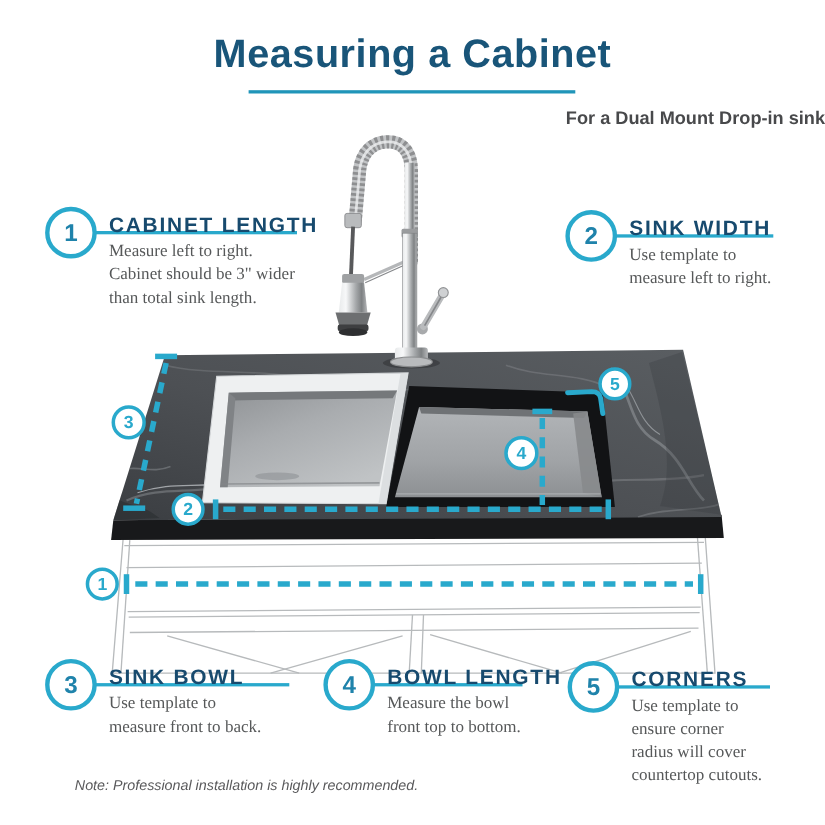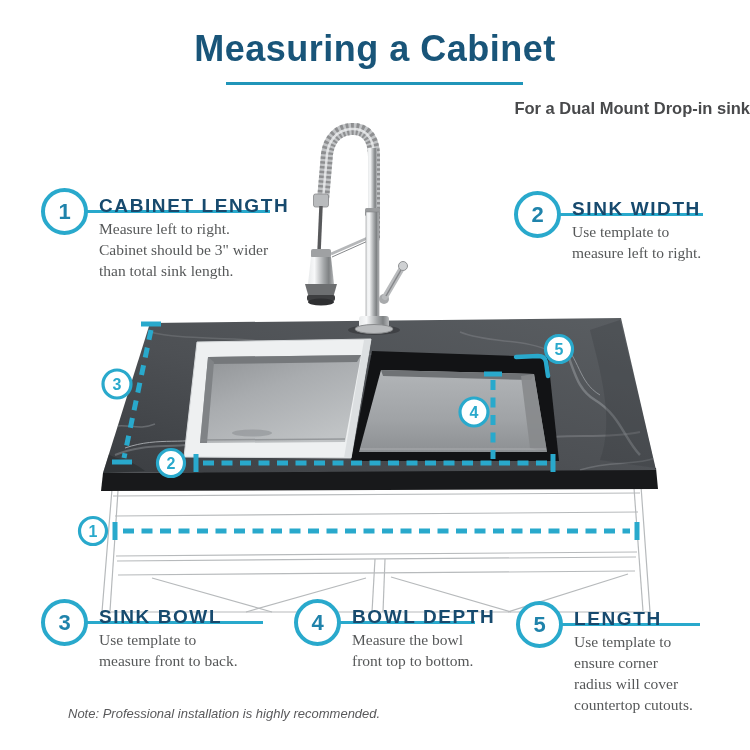--- a/index.html
+++ b/index.html
@@ -233,29 +233,29 @@
     <div class="co-line" style="width:198px;"></div>
     <div class="co-circle">3</div>
     <div class="co-head">SINK BOWL</div>
     <div class="co-desc">Use template to
 measure front to back.</div>
   </div>
 
   <div class="callout" style="left:294px;top:599px;">
     <div class="co-line" style="width:157px;"></div>
     <div class="co-circle">4</div>
-    <div class="co-head">BOWL DEPTH</div>
+    <div class="co-head">BOWL LENGTH</div>
     <div class="co-desc">Measure the bowl
 front top to bottom.</div>
   </div>
 
   <div class="callout" style="left:516px;top:601px;">
     <div class="co-line" style="width:160px;"></div>
     <div class="co-circle">5</div>
-    <div class="co-head">LENGTH</div>
+    <div class="co-head">CORNERS</div>
     <div class="co-desc">Use template to
 ensure corner
 radius will cover
 countertop cutouts.</div>
   </div>
 
   <div class="note">Note: Professional installation is highly recommended.</div>
 </div>
 
 </body></html>

